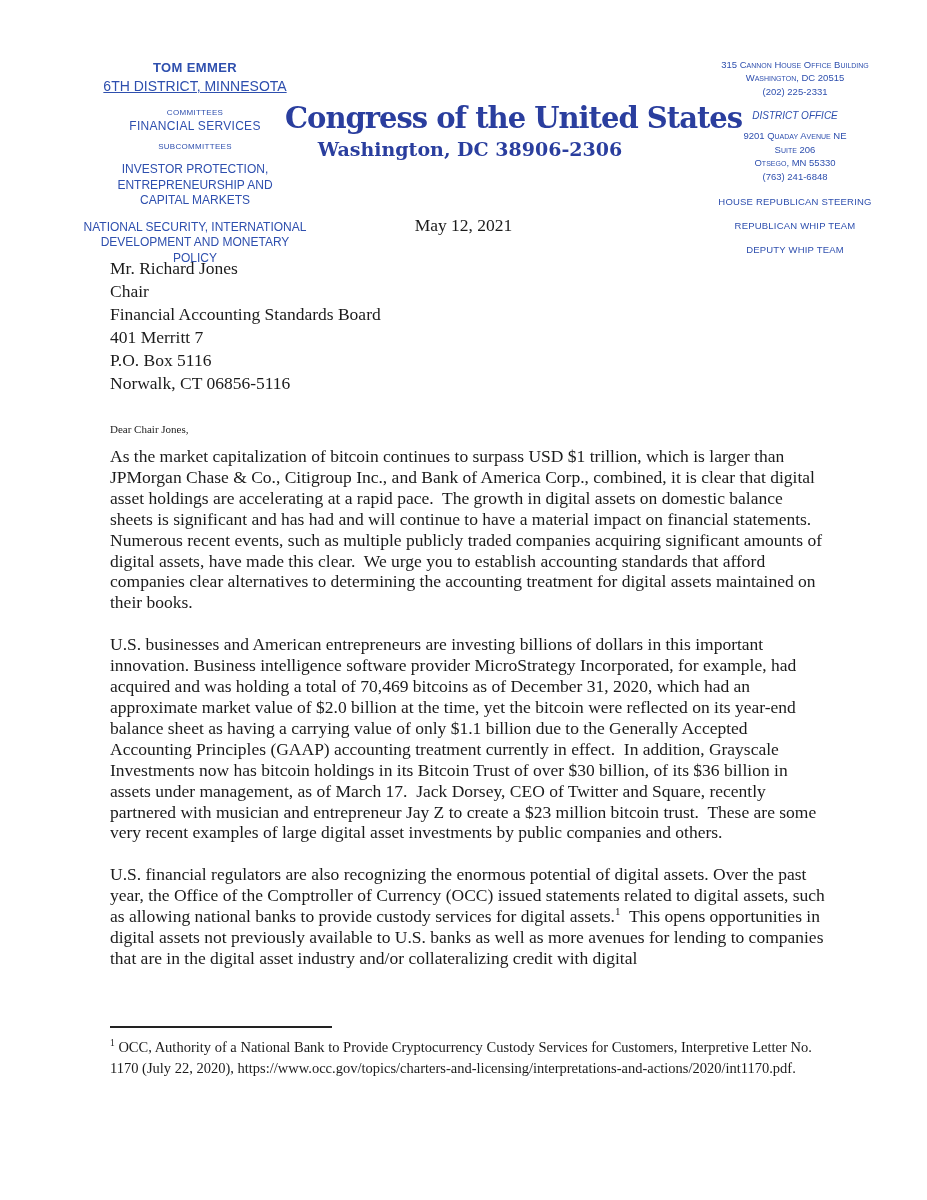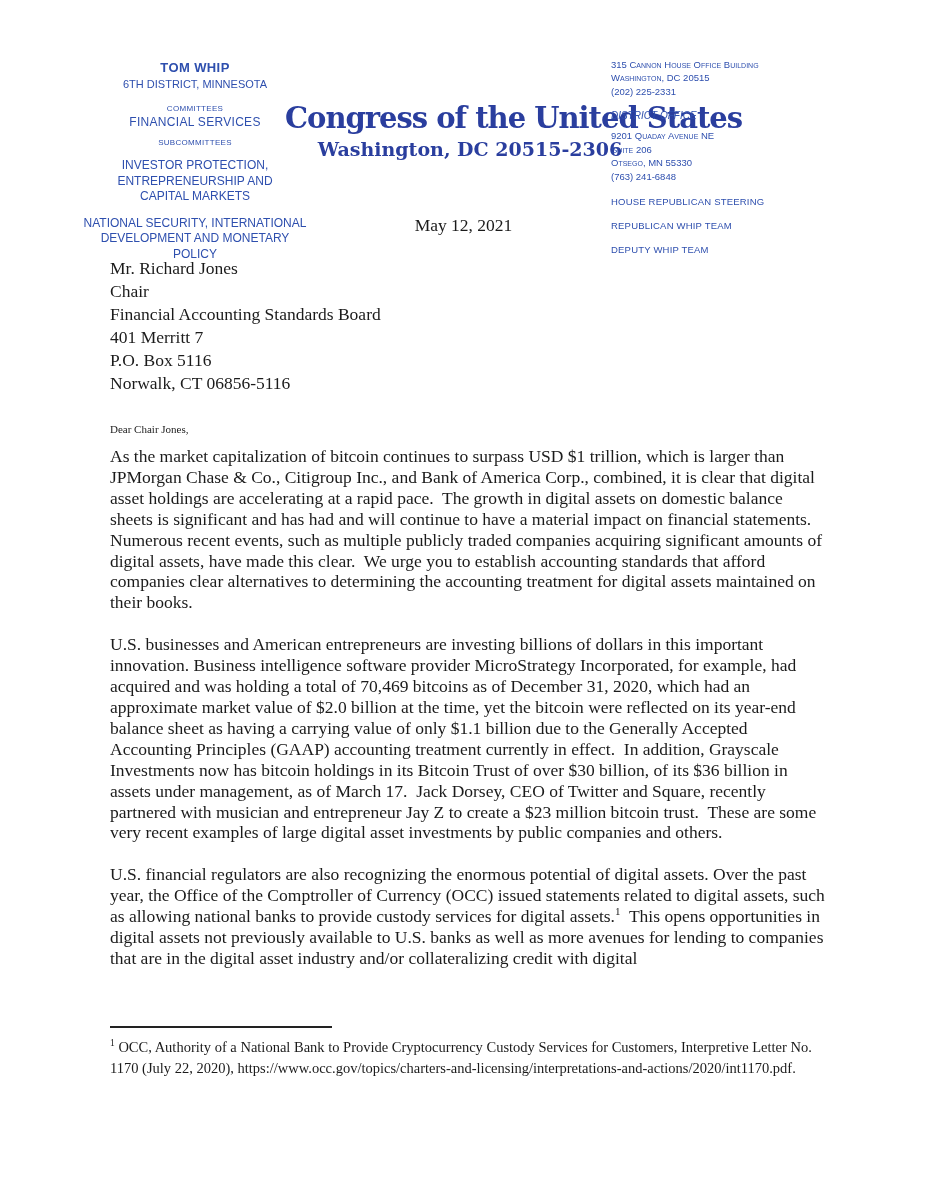--- a/index.html
+++ b/index.html
@@ -15,39 +15,39 @@
   }
 
   
   .lh-left {
     position: absolute; top: 60px; left: 80px; width: 230px;
     text-align: center;
     font-family: "Liberation Sans", sans-serif;
     color: #2e4fae;
   }
   .lh-name   { font-size: 13px; font-weight: bold; letter-spacing: .4px; }
-  .lh-district { font-size: 11px; margin-top: 3px; }
+  .lh-district { font-size: 14px; margin-top: 3px; text-decoration: underline; }
   .lh-label  { font-size: 8px; margin-top: 14px; letter-spacing: .3px; }
   .lh-committee { font-size: 12px; margin-top: 2px; letter-spacing: .3px; }
   .lh-label2 { font-size: 8px; margin-top: 9px; letter-spacing: .3px; }
   .lh-sub    { font-size: 12px; margin-top: 11px; line-height: 1.3; white-space: pre-line; }
 
   .lh-center {
     position: absolute; top: 101px; left: 285px; width: 370px;
     text-align: center;
     color: #2a3e9e;
     font-family: "DejaVu Serif", serif;
   }
   .congress-title { font-size: 29px; font-weight: bold; letter-spacing: -1px; white-space: nowrap; }
   .congress-sub   { font-size: 19px; font-weight: bold; margin-top: 4px; }
   .congress-addr  { font-size: 19px; font-weight: bold; margin-top: 3px; }
 
   .lh-right {
-    position: absolute; top: 58px; left: 611px; width: 230px;
-    text-align: left;
+    position: absolute; top: 58px; left: 680px; width: 230px;
+    text-align: center;
     font-family: "Liberation Sans", sans-serif;
     color: #2e4fae;
   }
   .lh-addr { font-size: 9.5px; line-height: 1.42; font-variant: small-caps; white-space: pre-line; }
   .lh-do-label { font-size: 10px; margin-top: 12px; font-style: italic; }
   .lh-addr2 { font-size: 9.5px; line-height: 1.42; font-variant: small-caps; white-space: pre-line; margin-top: 8px; }
   .lh-role { font-size: 9.5px; margin-top: 13px; letter-spacing: .2px; }
 
   
   .date {
@@ -80,35 +80,35 @@
   }
   .fn-text { font-size: 14.5px; line-height: 20.5px; white-space: pre-wrap; }
   .fn-text sup { font-size: 9.5px; line-height: 0; }
 </style>
 </head>
 <body>
 
 <div class="page">
 
   <div class="lh-left">
-    <div class="lh-name">TOM WHIP</div>
+    <div class="lh-name">TOM EMMER</div>
     <div class="lh-district">6TH DISTRICT, MINNESOTA</div>
     <div class="lh-label">COMMITTEES</div>
     <div class="lh-committee">FINANCIAL SERVICES</div>
     <div class="lh-label2">SUBCOMMITTEES</div>
     <div class="lh-sub">INVESTOR PROTECTION,
 ENTREPRENEURSHIP AND
 CAPITAL MARKETS</div>
     <div class="lh-sub">NATIONAL SECURITY, INTERNATIONAL
 DEVELOPMENT AND MONETARY POLICY</div>
   </div>
 
   <div class="lh-center">
     <div class="congress-title">Congress of the United States</div>
-    <div class="congress-addr">Washington, DC 20515-2306</div>
+    <div class="congress-addr">Washington, DC 38906-2306</div>
   </div>
 
   <div class="lh-right">
     <div class="lh-addr">315 Cannon House Office Building
 Washington, DC 20515
 (202) 225-2331</div>
     <div class="lh-do-label">DISTRICT OFFICE</div>
     <div class="lh-addr2">9201 Quaday Avenue NE
 Suite 206
 Otsego, MN 55330

